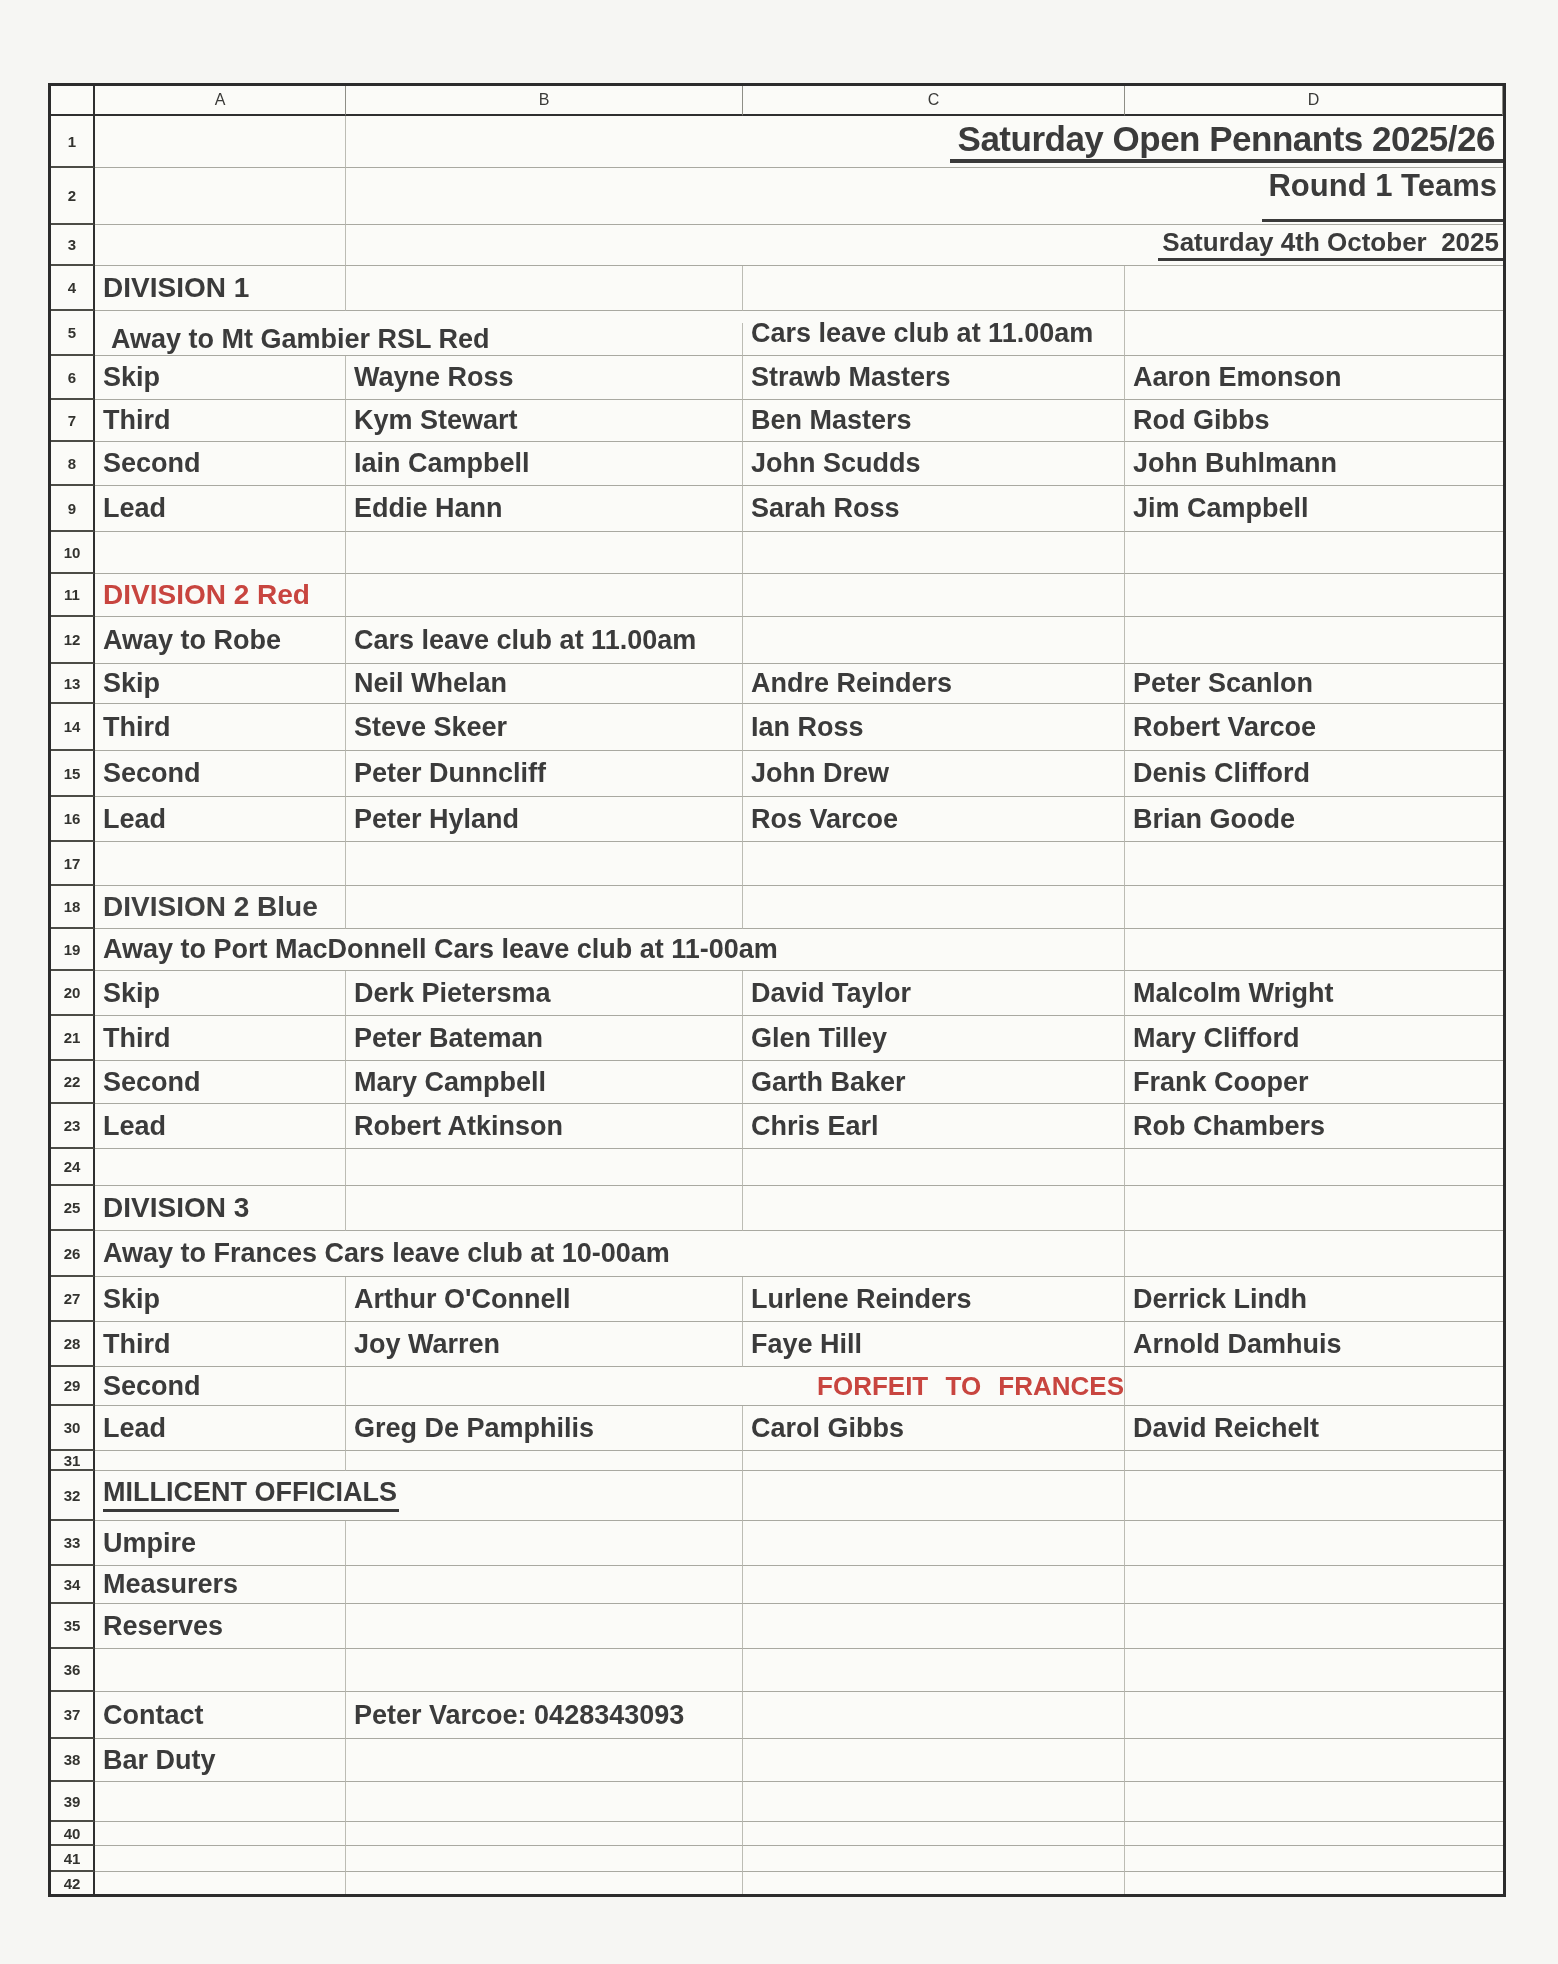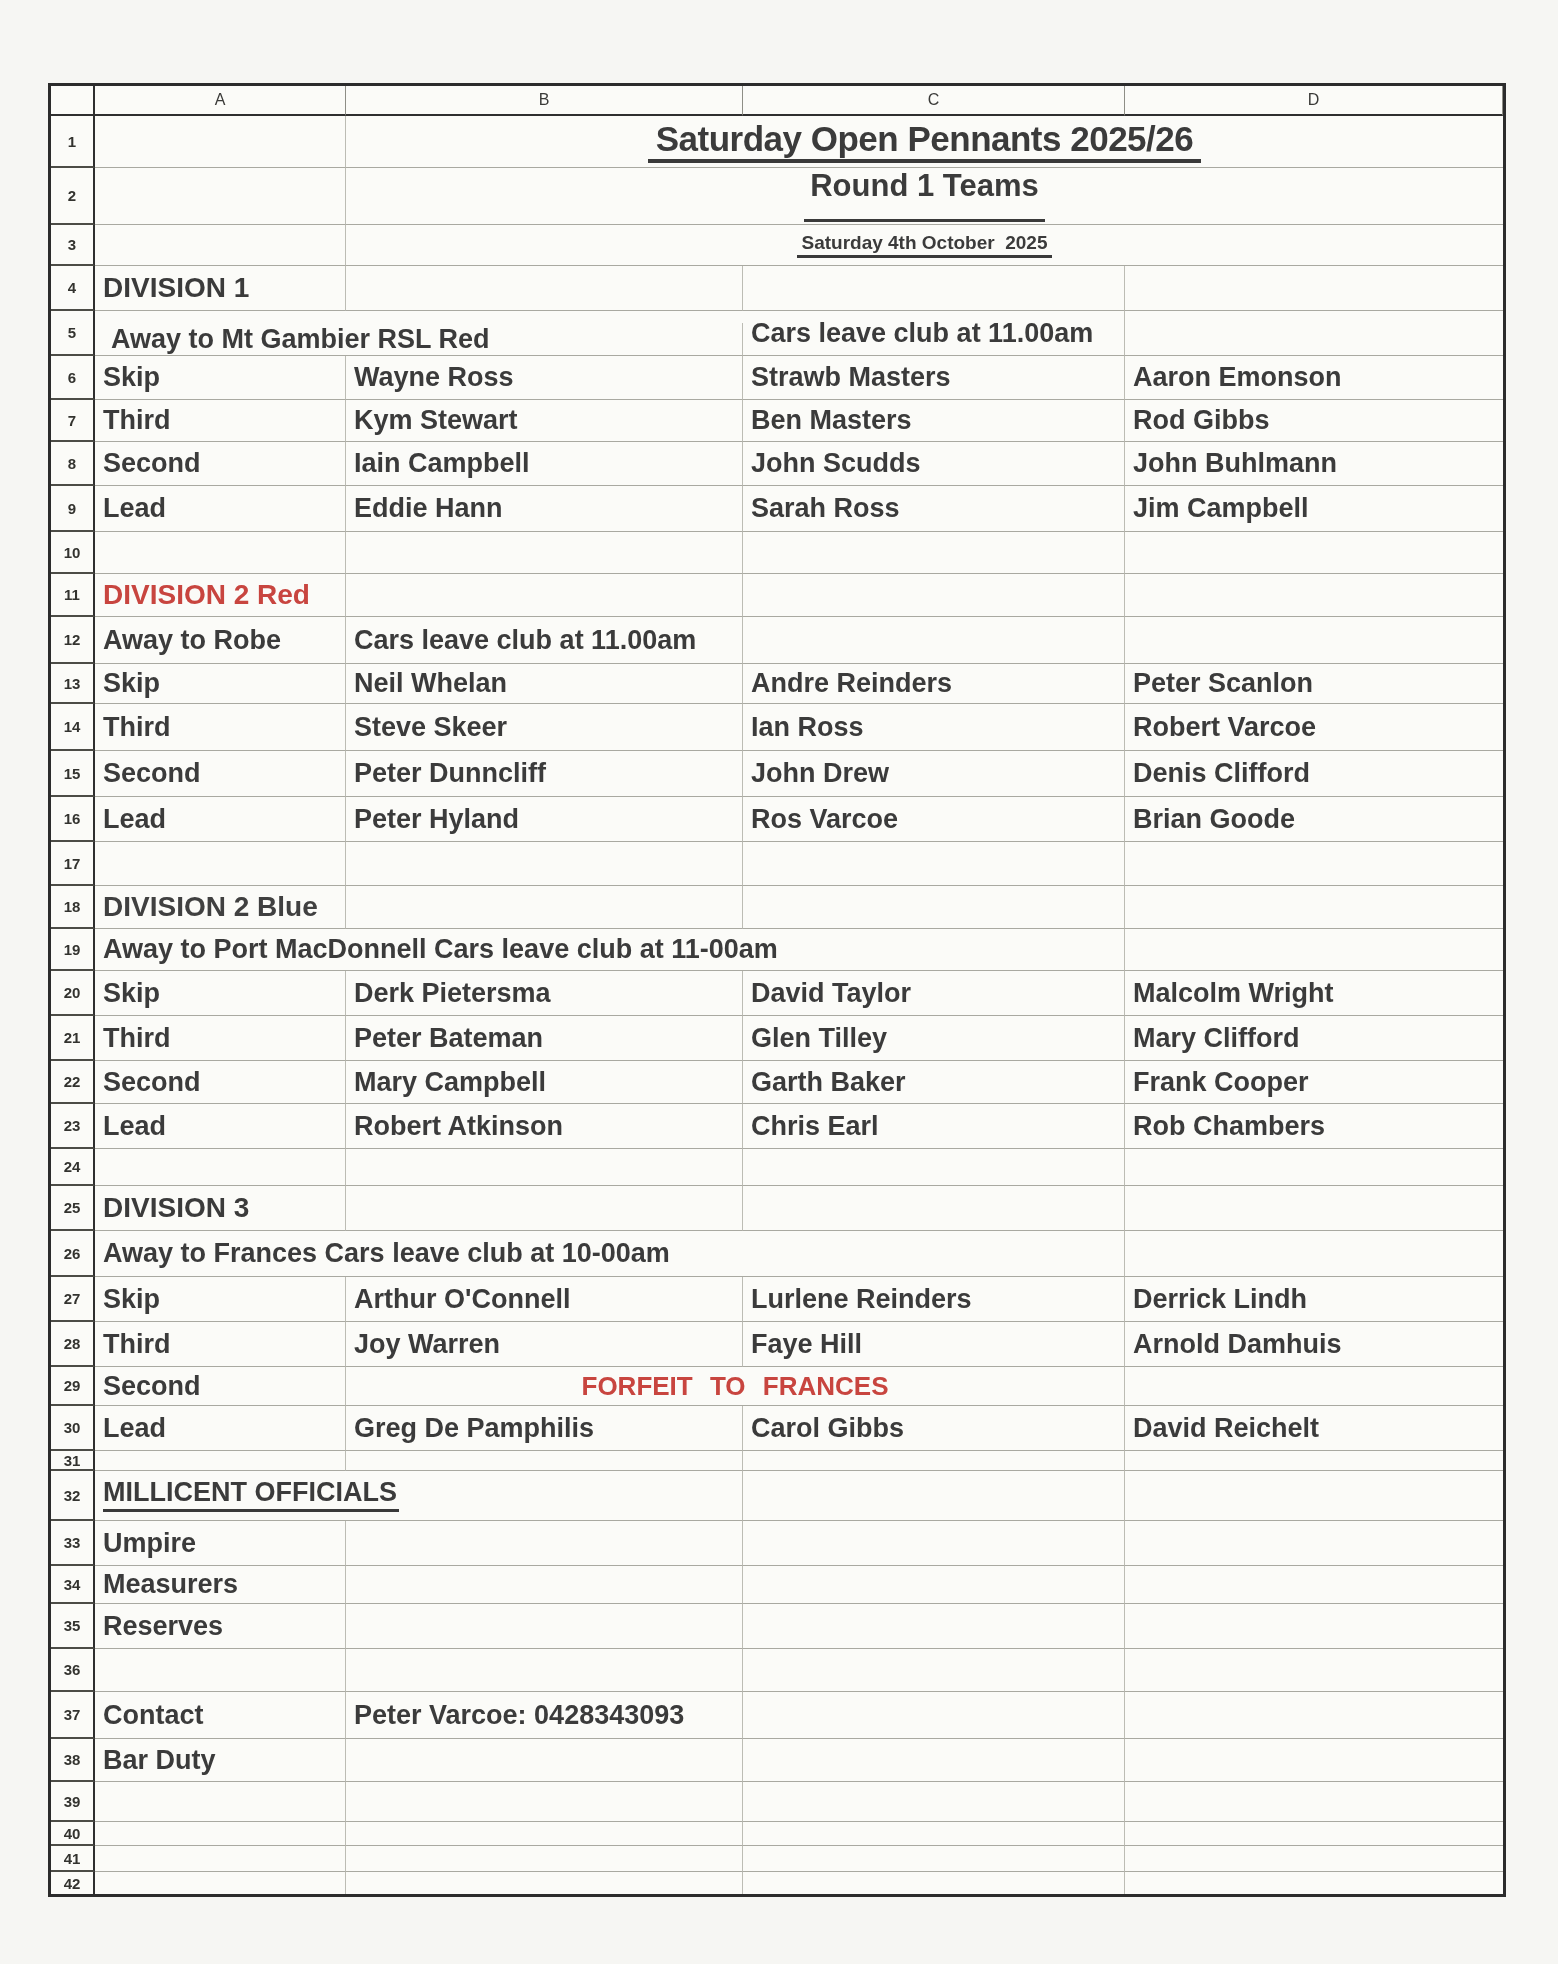--- a/index.html
+++ b/index.html
@@ -36,35 +36,35 @@
   }
   .hdr .cell{
     justify-content:center;padding-left:0;
     font-size:16px;font-weight:500;color:#3a3a38;
     border-bottom:2.5px solid #2f2f2f;
     border-right:1px solid #8e8e86;
   }
   .hdr .gut{border-right:2.5px solid #2f2f2f;}
   .sp2{grid-column:span 2;}
   .sp3{grid-column:span 3;}
-  .ctr{justify-content:center;padding-left:0;}
+  .ctr{justify-content:flex-end;padding-left:0;}
   .b700{font-weight:700;}
   .fs28{font-size:28px;text-align:right;}
   .red{color:#c8453f;}
   .blue{color:#404040;}
   .title-text{
     font-size:35px;font-weight:700;letter-spacing:-0.5px;
     border-bottom:4px solid #3a3a3a;padding:0 8px 3px 8px;
   }
   .round-text{
     font-size:31px;font-weight:700;
     border-bottom:3.5px solid #3a3a3a;padding:0 6px 18px 6px;
   }
   .date-text{
-    font-size:19px;font-weight:700;white-space:pre;
+    font-size:26px;font-weight:700;white-space:pre;
     border-bottom:3px solid #3a3a3a;padding:0 4px 3px 4px;
   }
   .officials-text{
     font-size:27px;font-weight:700;
     border-bottom:3px solid #3a3a3a;padding:0 2px 3px 0;
   }
   .forfeit-text{
     color:#c8453f;font-size:26px;font-weight:700;word-spacing:10px;
   }
   .ind{padding-left:16px;margin-top:12px;}

